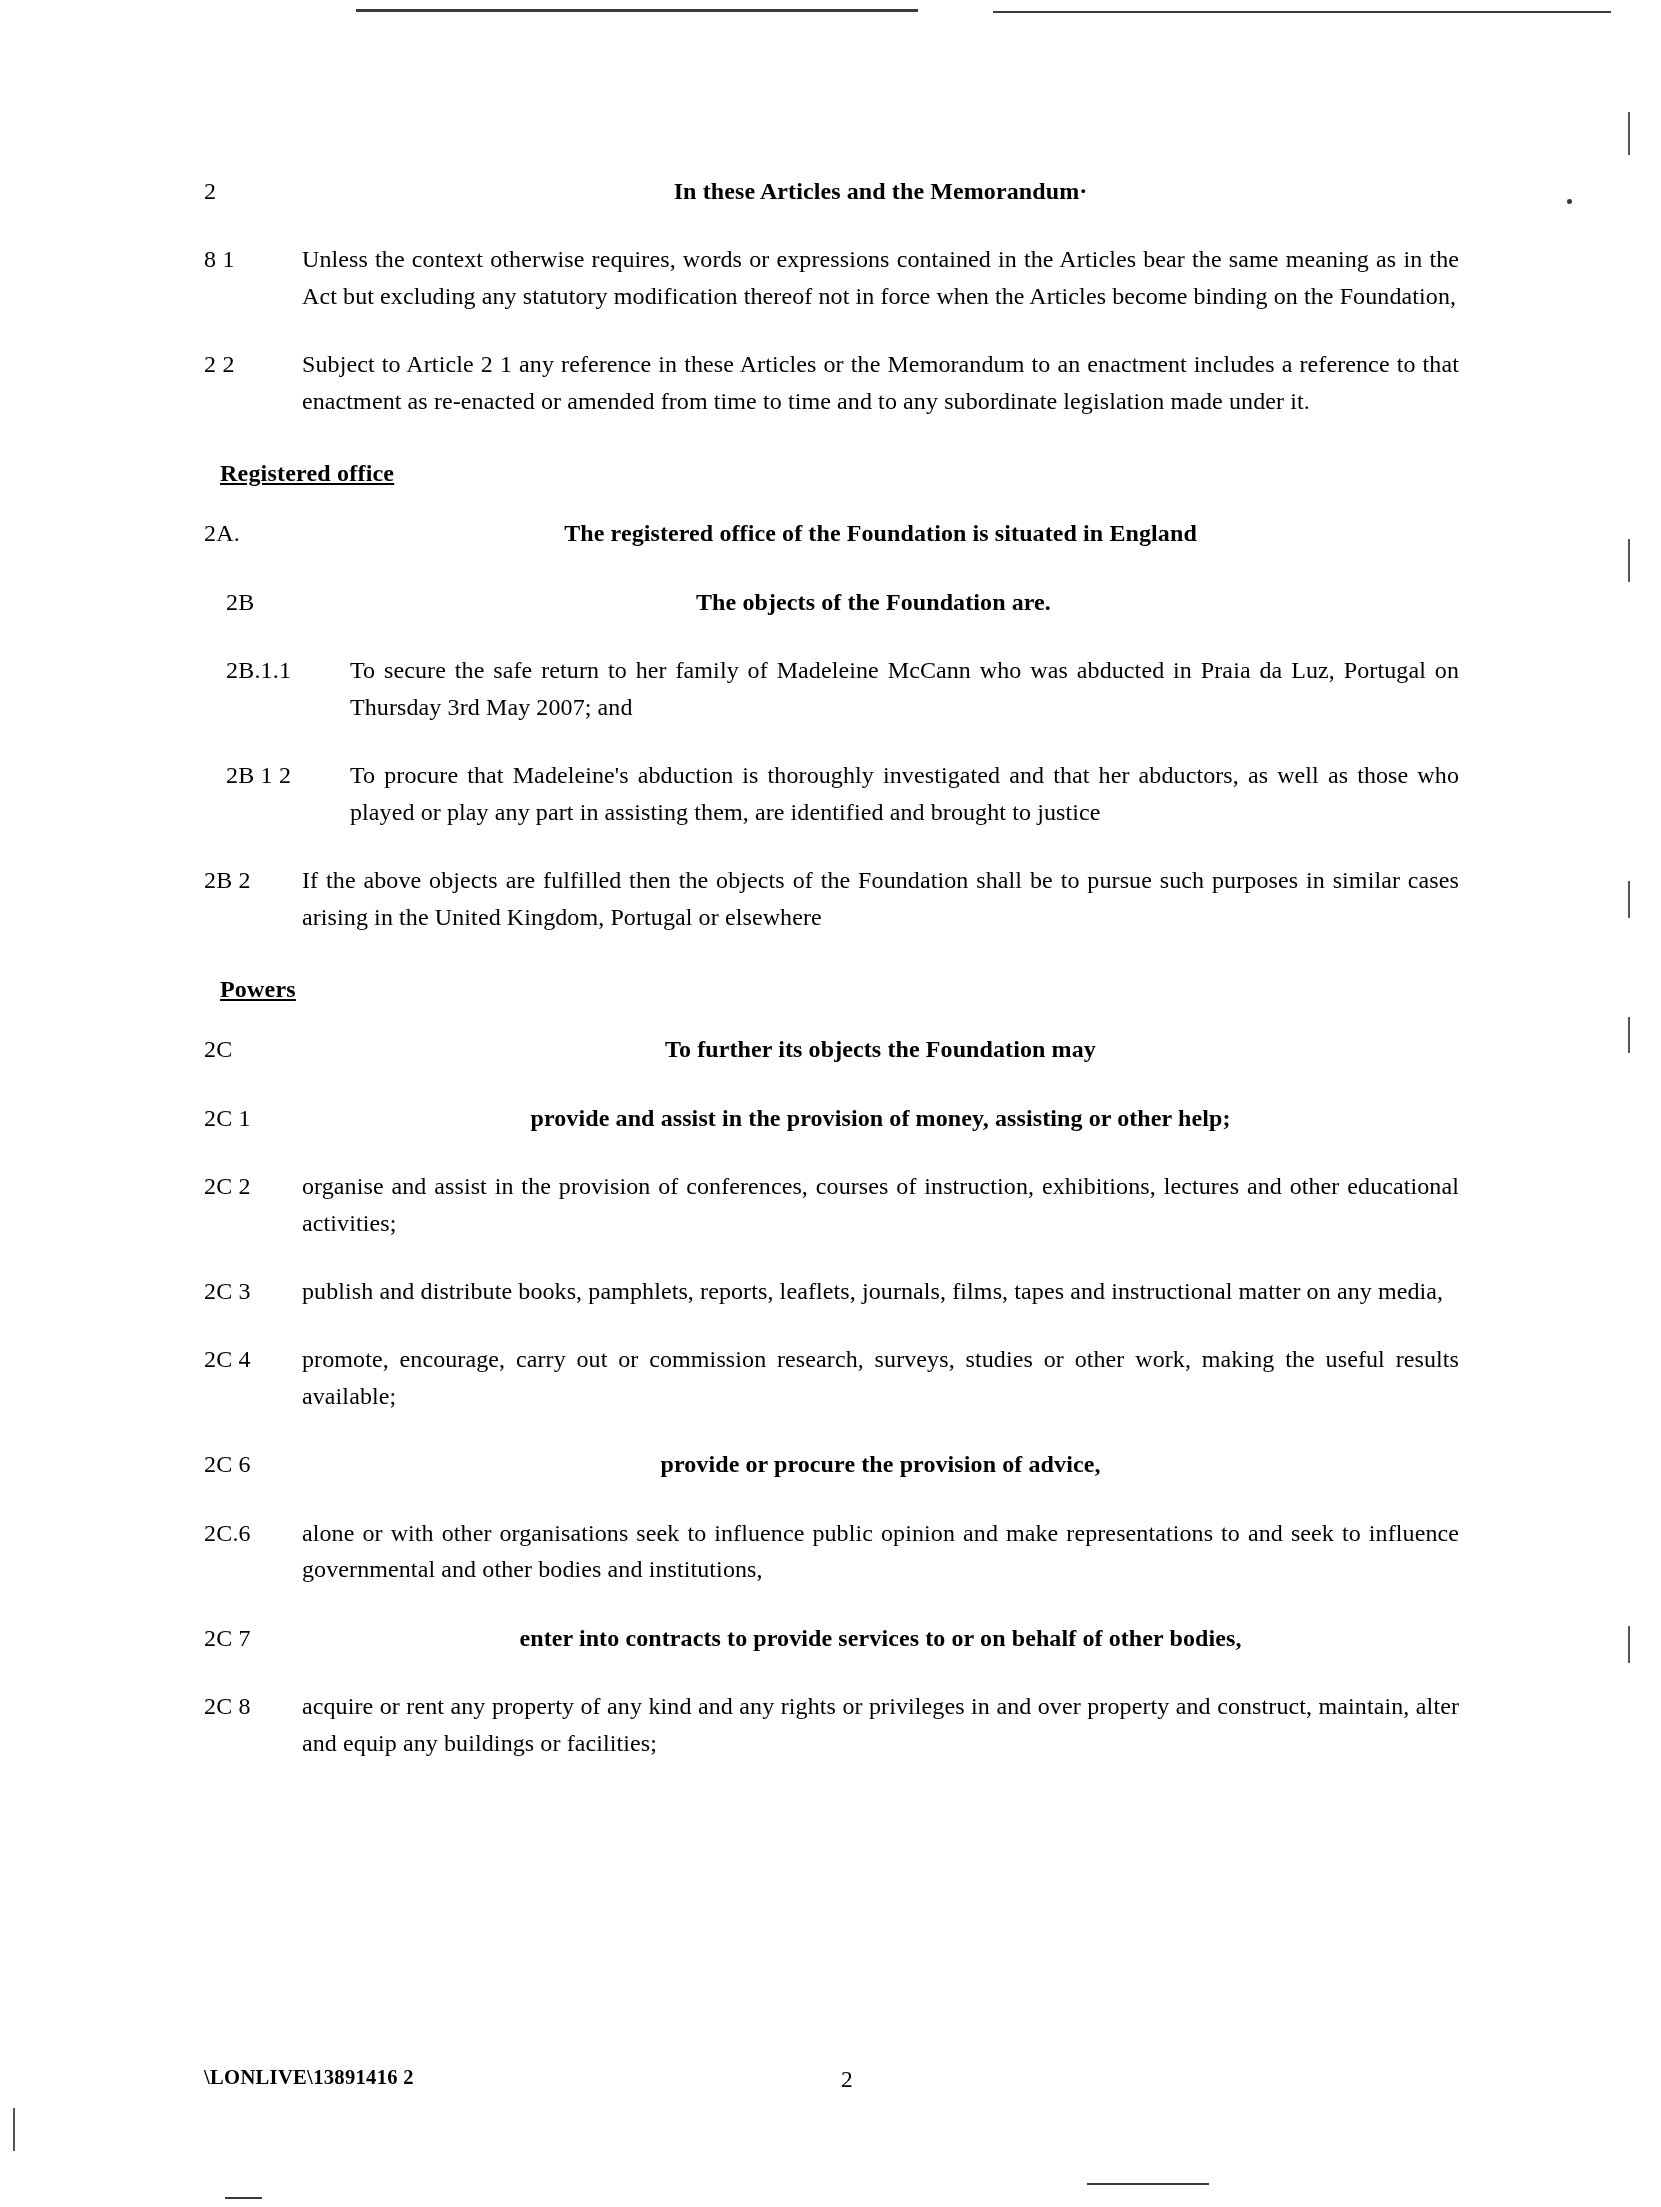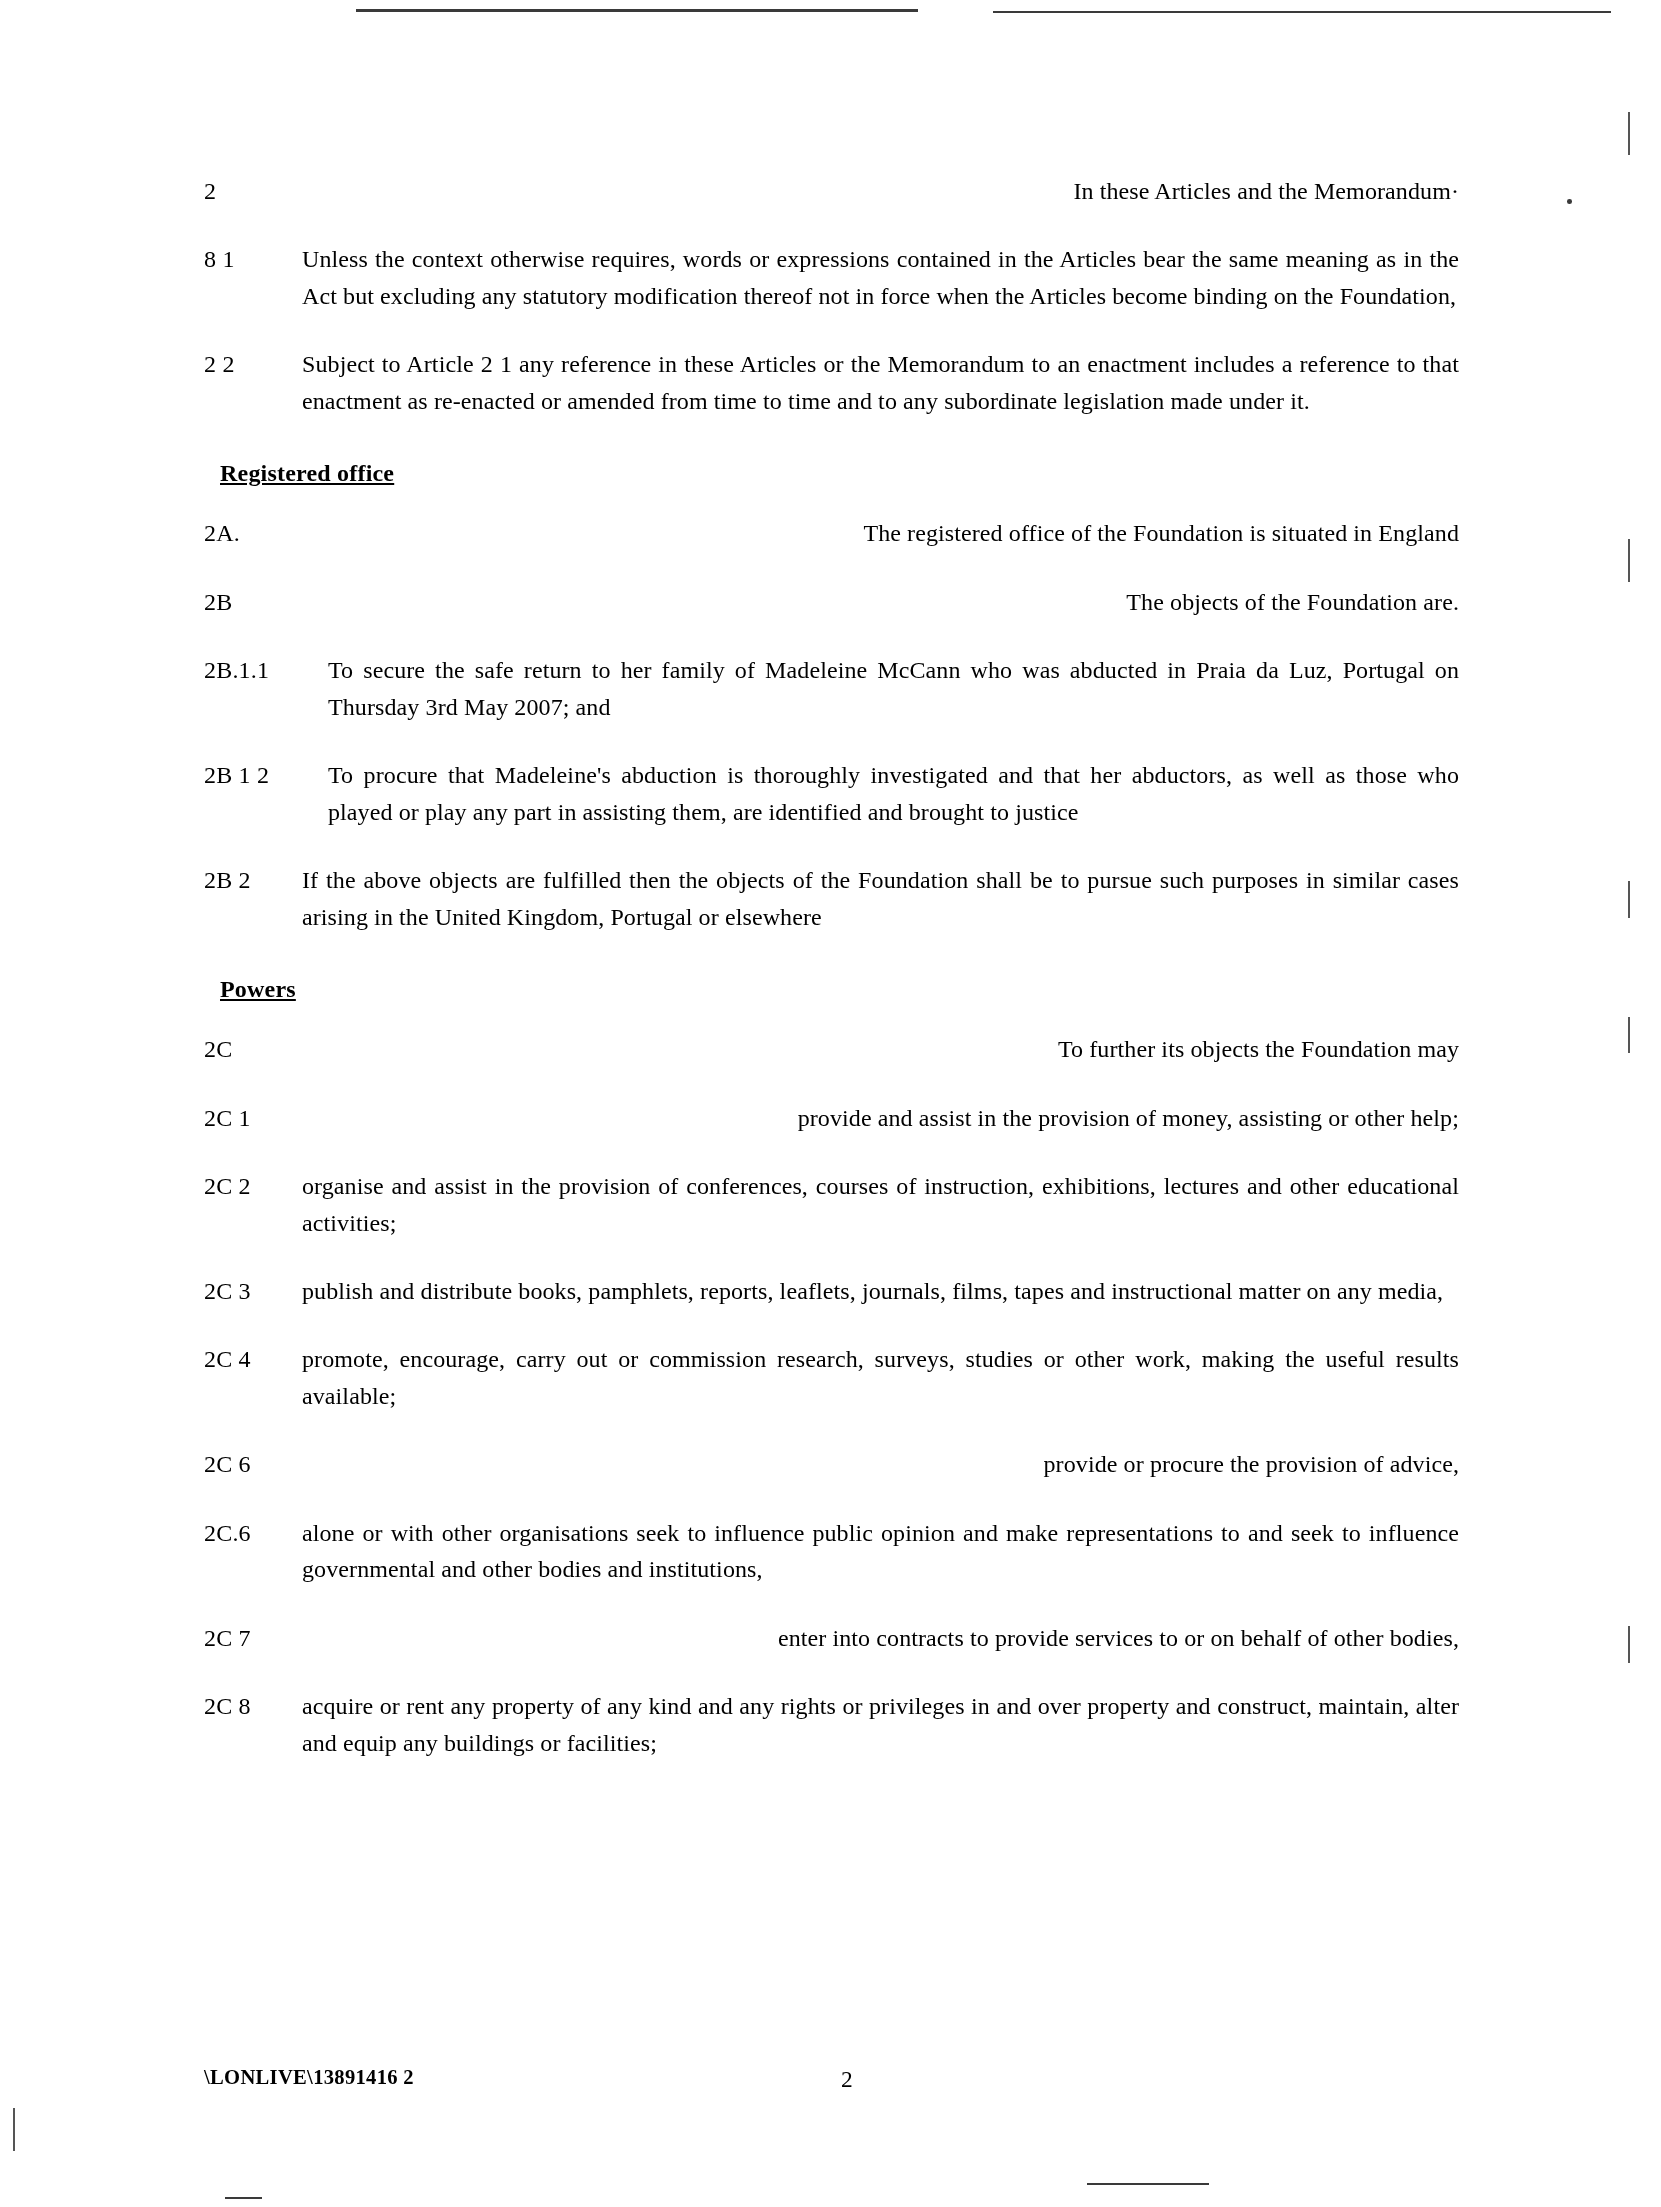--- a/index.html
+++ b/index.html
@@ -50,26 +50,28 @@
     letter-spacing: 0.2px;
   }
   .clause .body {
     flex: 1 1 auto;
     font-size: 24px;
     line-height: 1.52;
     text-align: justify;
     letter-spacing: 0.1px;
   }
   .clause .body.nojust {
-    text-align: right;
+    text-align: center;
+    font-weight: bold;
   }
 
   
   .clause.tight .num {
     width: 124px;
+    margin-left: 22px;
   }
 
   .heading {
     font-size: 24px;
     font-weight: bold;
     text-decoration: underline;
     margin: 41px 0 28px 16px;
     letter-spacing: 0.2px;
   }
   .heading:first-child {

